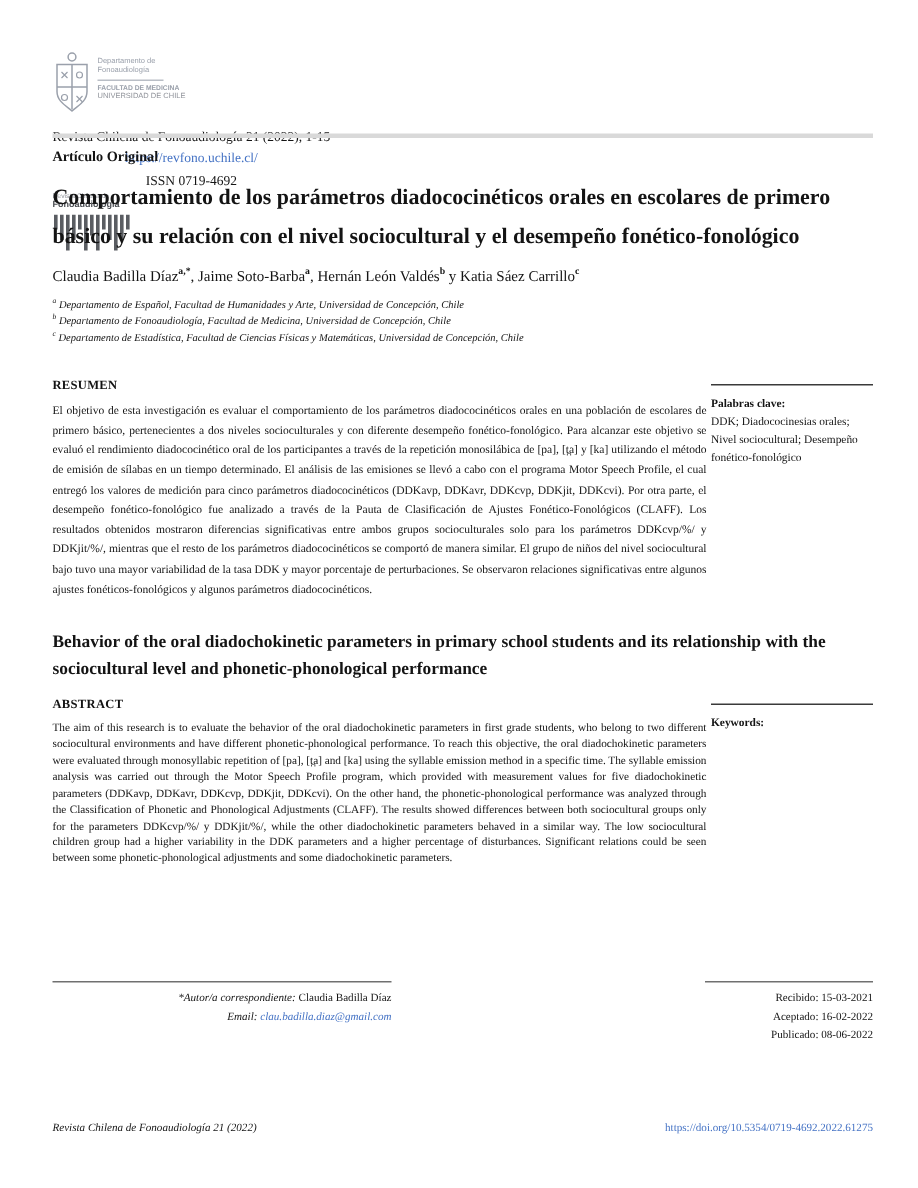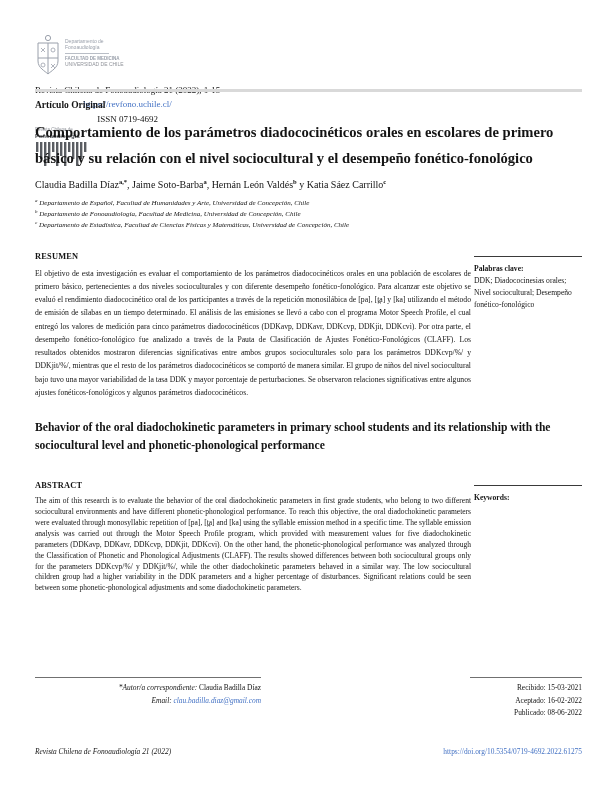--- a/index.html
+++ b/index.html
@@ -24,33 +24,33 @@
   
   .title-es{font-size:14.6px;font-weight:bold;line-height:1.75;margin:10px 0 0;}
   .authors{font-size:10px;margin-top:8px;}
   .authors sup{font-size:6.5px;font-weight:bold;line-height:0;}
   .affiliations{margin-top:8px;font-size:7px;font-style:italic;line-height:1.6;}
   .affiliations sup{font-size:5px;line-height:0;}
 
   
   .two-col{display:grid;grid-template-columns:1fr 108px;column-gap:3px;}
   .resumen-section{margin-top:20px;}
-  .abstract-section{margin-top:26px;}
+  .abstract-section{margin-top:10px;}
   .sec-heading{font-size:8.4px;font-weight:bold;margin:0;letter-spacing:.2px;}
   .body-text{font-size:7.7px;line-height:1.72;text-align:justify;margin:6px 0 0;}
   .body-text.abstract{font-size:7.5px;line-height:1.46;}
   .side-col{border-top:1px solid #3a3a3a;padding-top:6px;font-size:7.6px;line-height:1.58;height:fit-content;margin-top:4px;}
   .kw-label{font-weight:bold;}
   .title-en{font-size:11.6px;font-weight:bold;line-height:1.55;margin:20px 0 0;}
 
   
   .footnote-row{margin-top:auto;display:flex;justify-content:space-between;font-size:7.4px;line-height:1.65;text-align:right;}
   .correspondence{width:226px;border-top:1px solid #707070;padding-top:4px;}
   .dates{width:112px;border-top:1px solid #707070;padding-top:4px;}
-  .page-footer{display:flex;justify-content:space-between;font-size:7.4px;margin-top:28px;flex:none;}
+  .page-footer{display:flex;justify-content:space-between;font-size:7.4px;margin-top:51px;flex:none;}
   .it{font-style:italic;}
   .link{color:#4472C4;text-decoration:none;}
 </style>
 </head>
 <body>
 
 <div class="page">
 
   <header class="masthead">
     <div class="logo-left">

